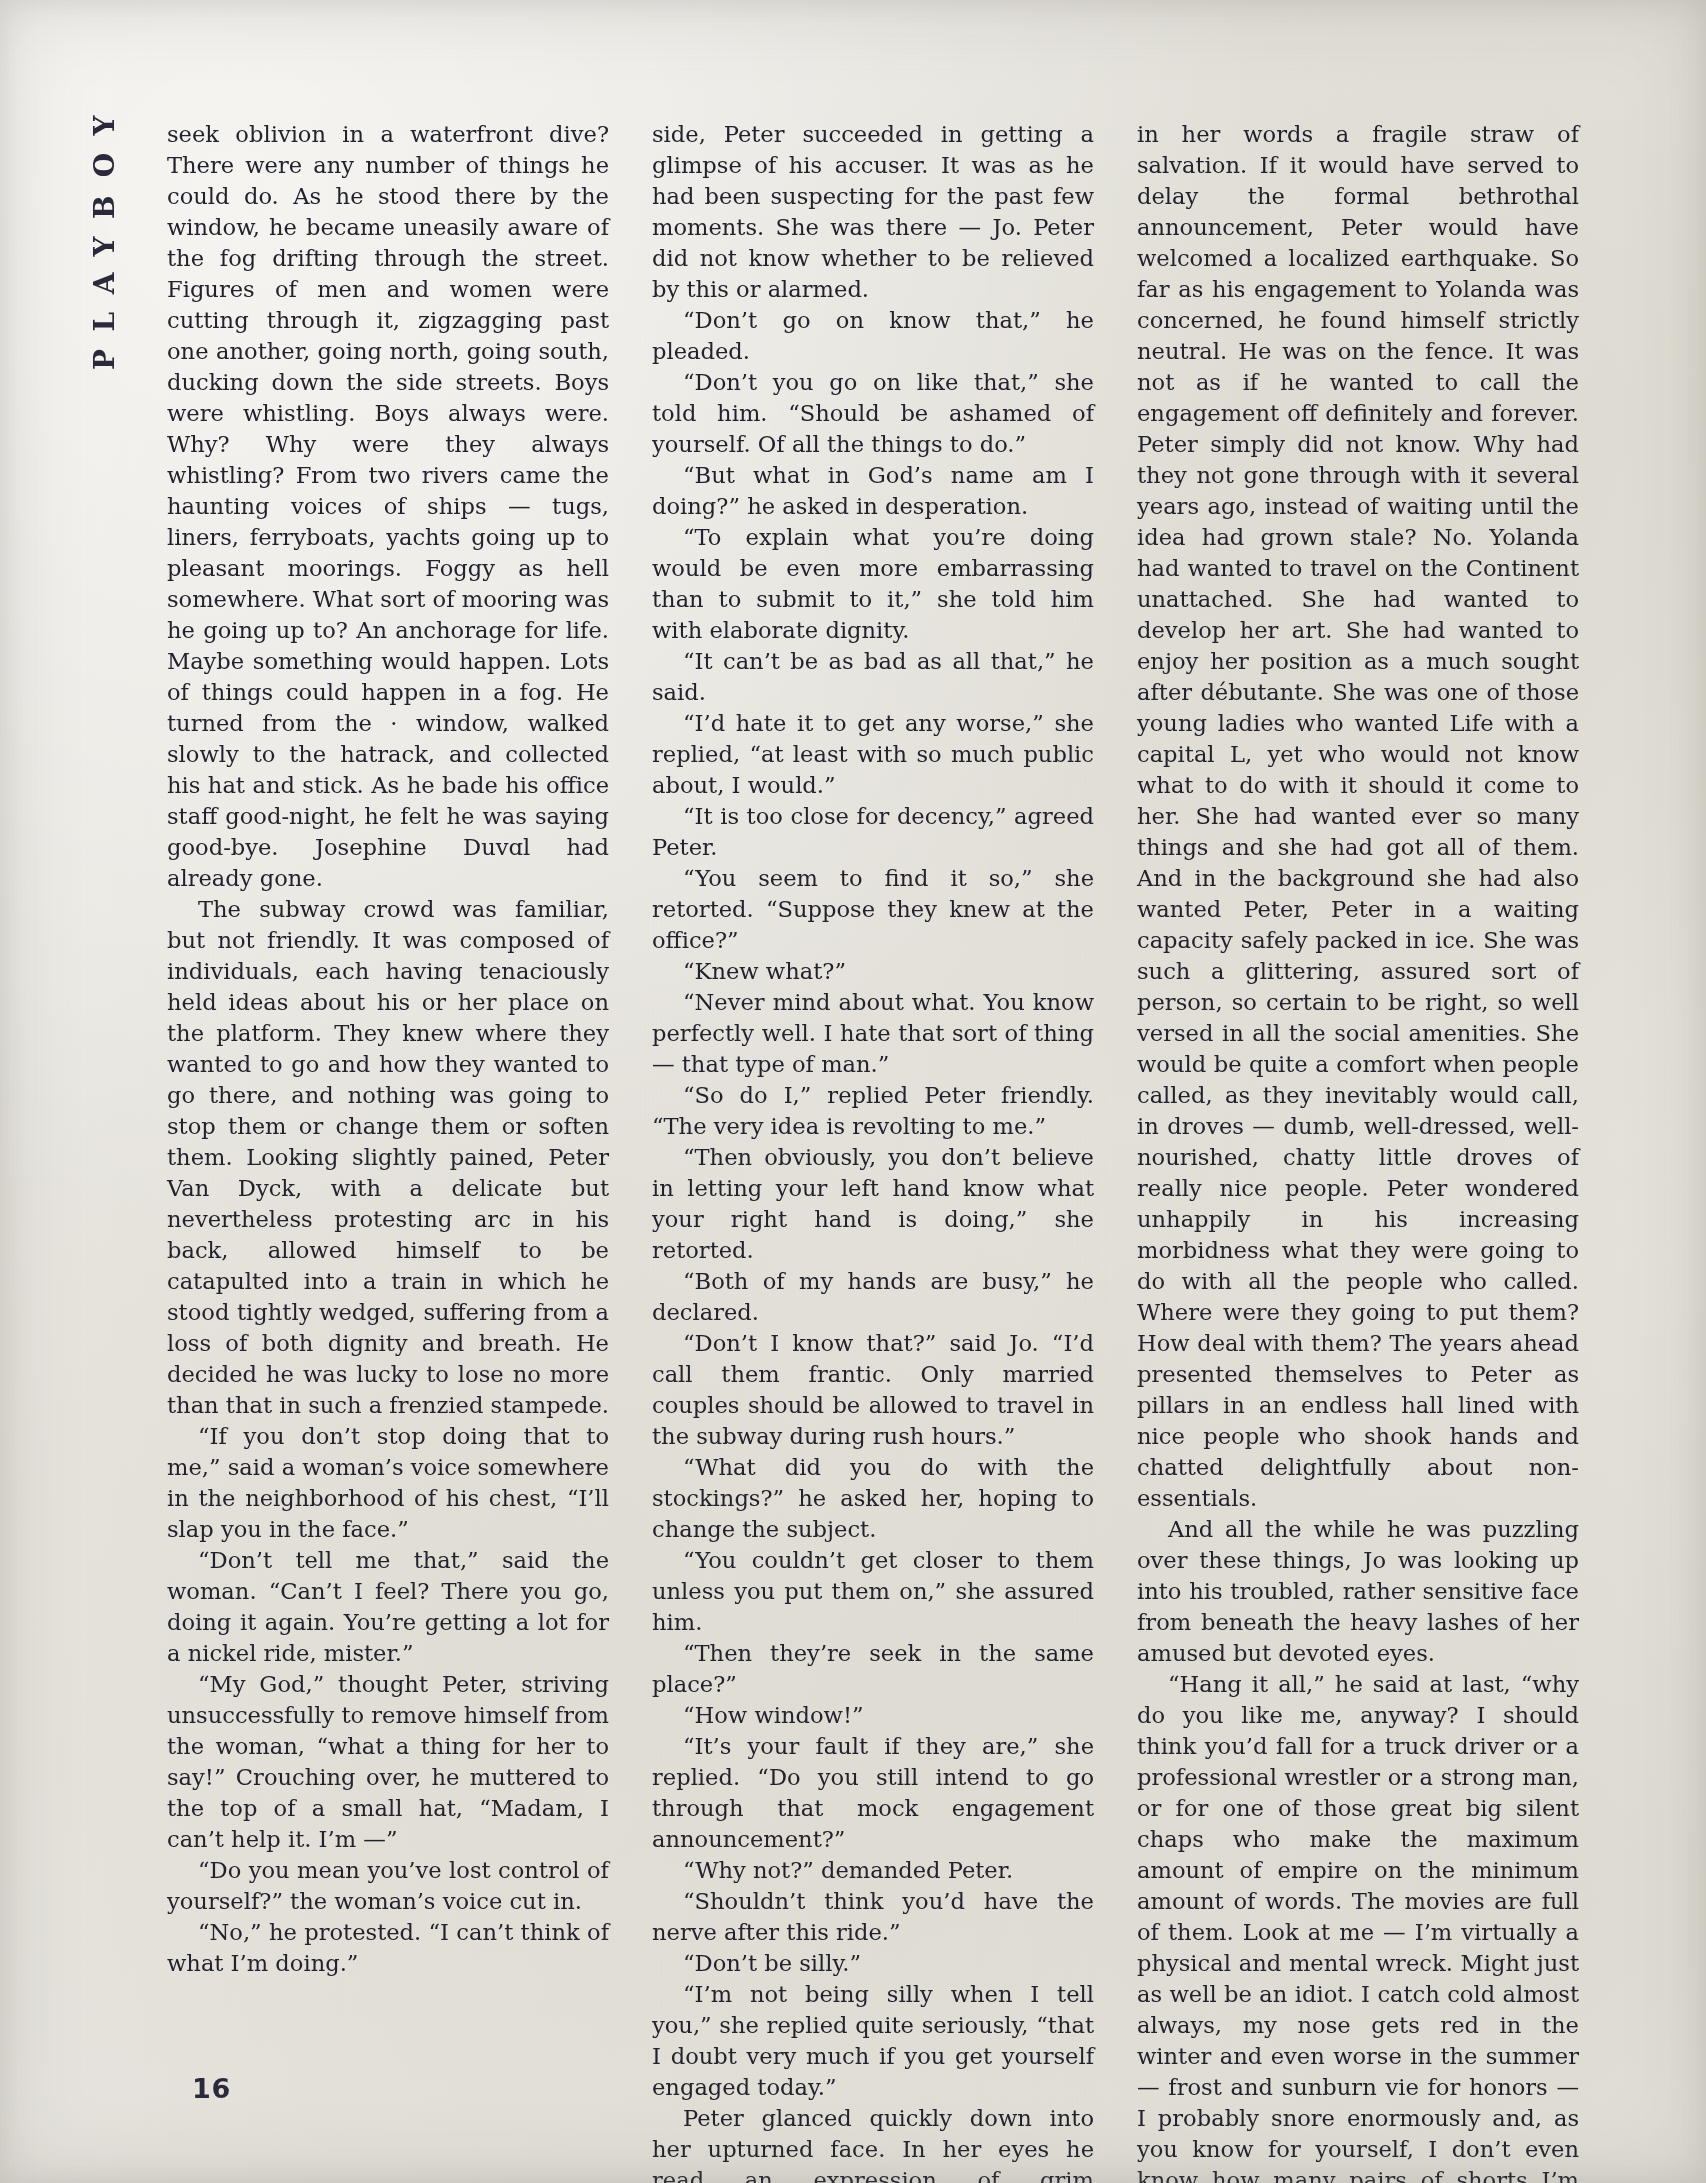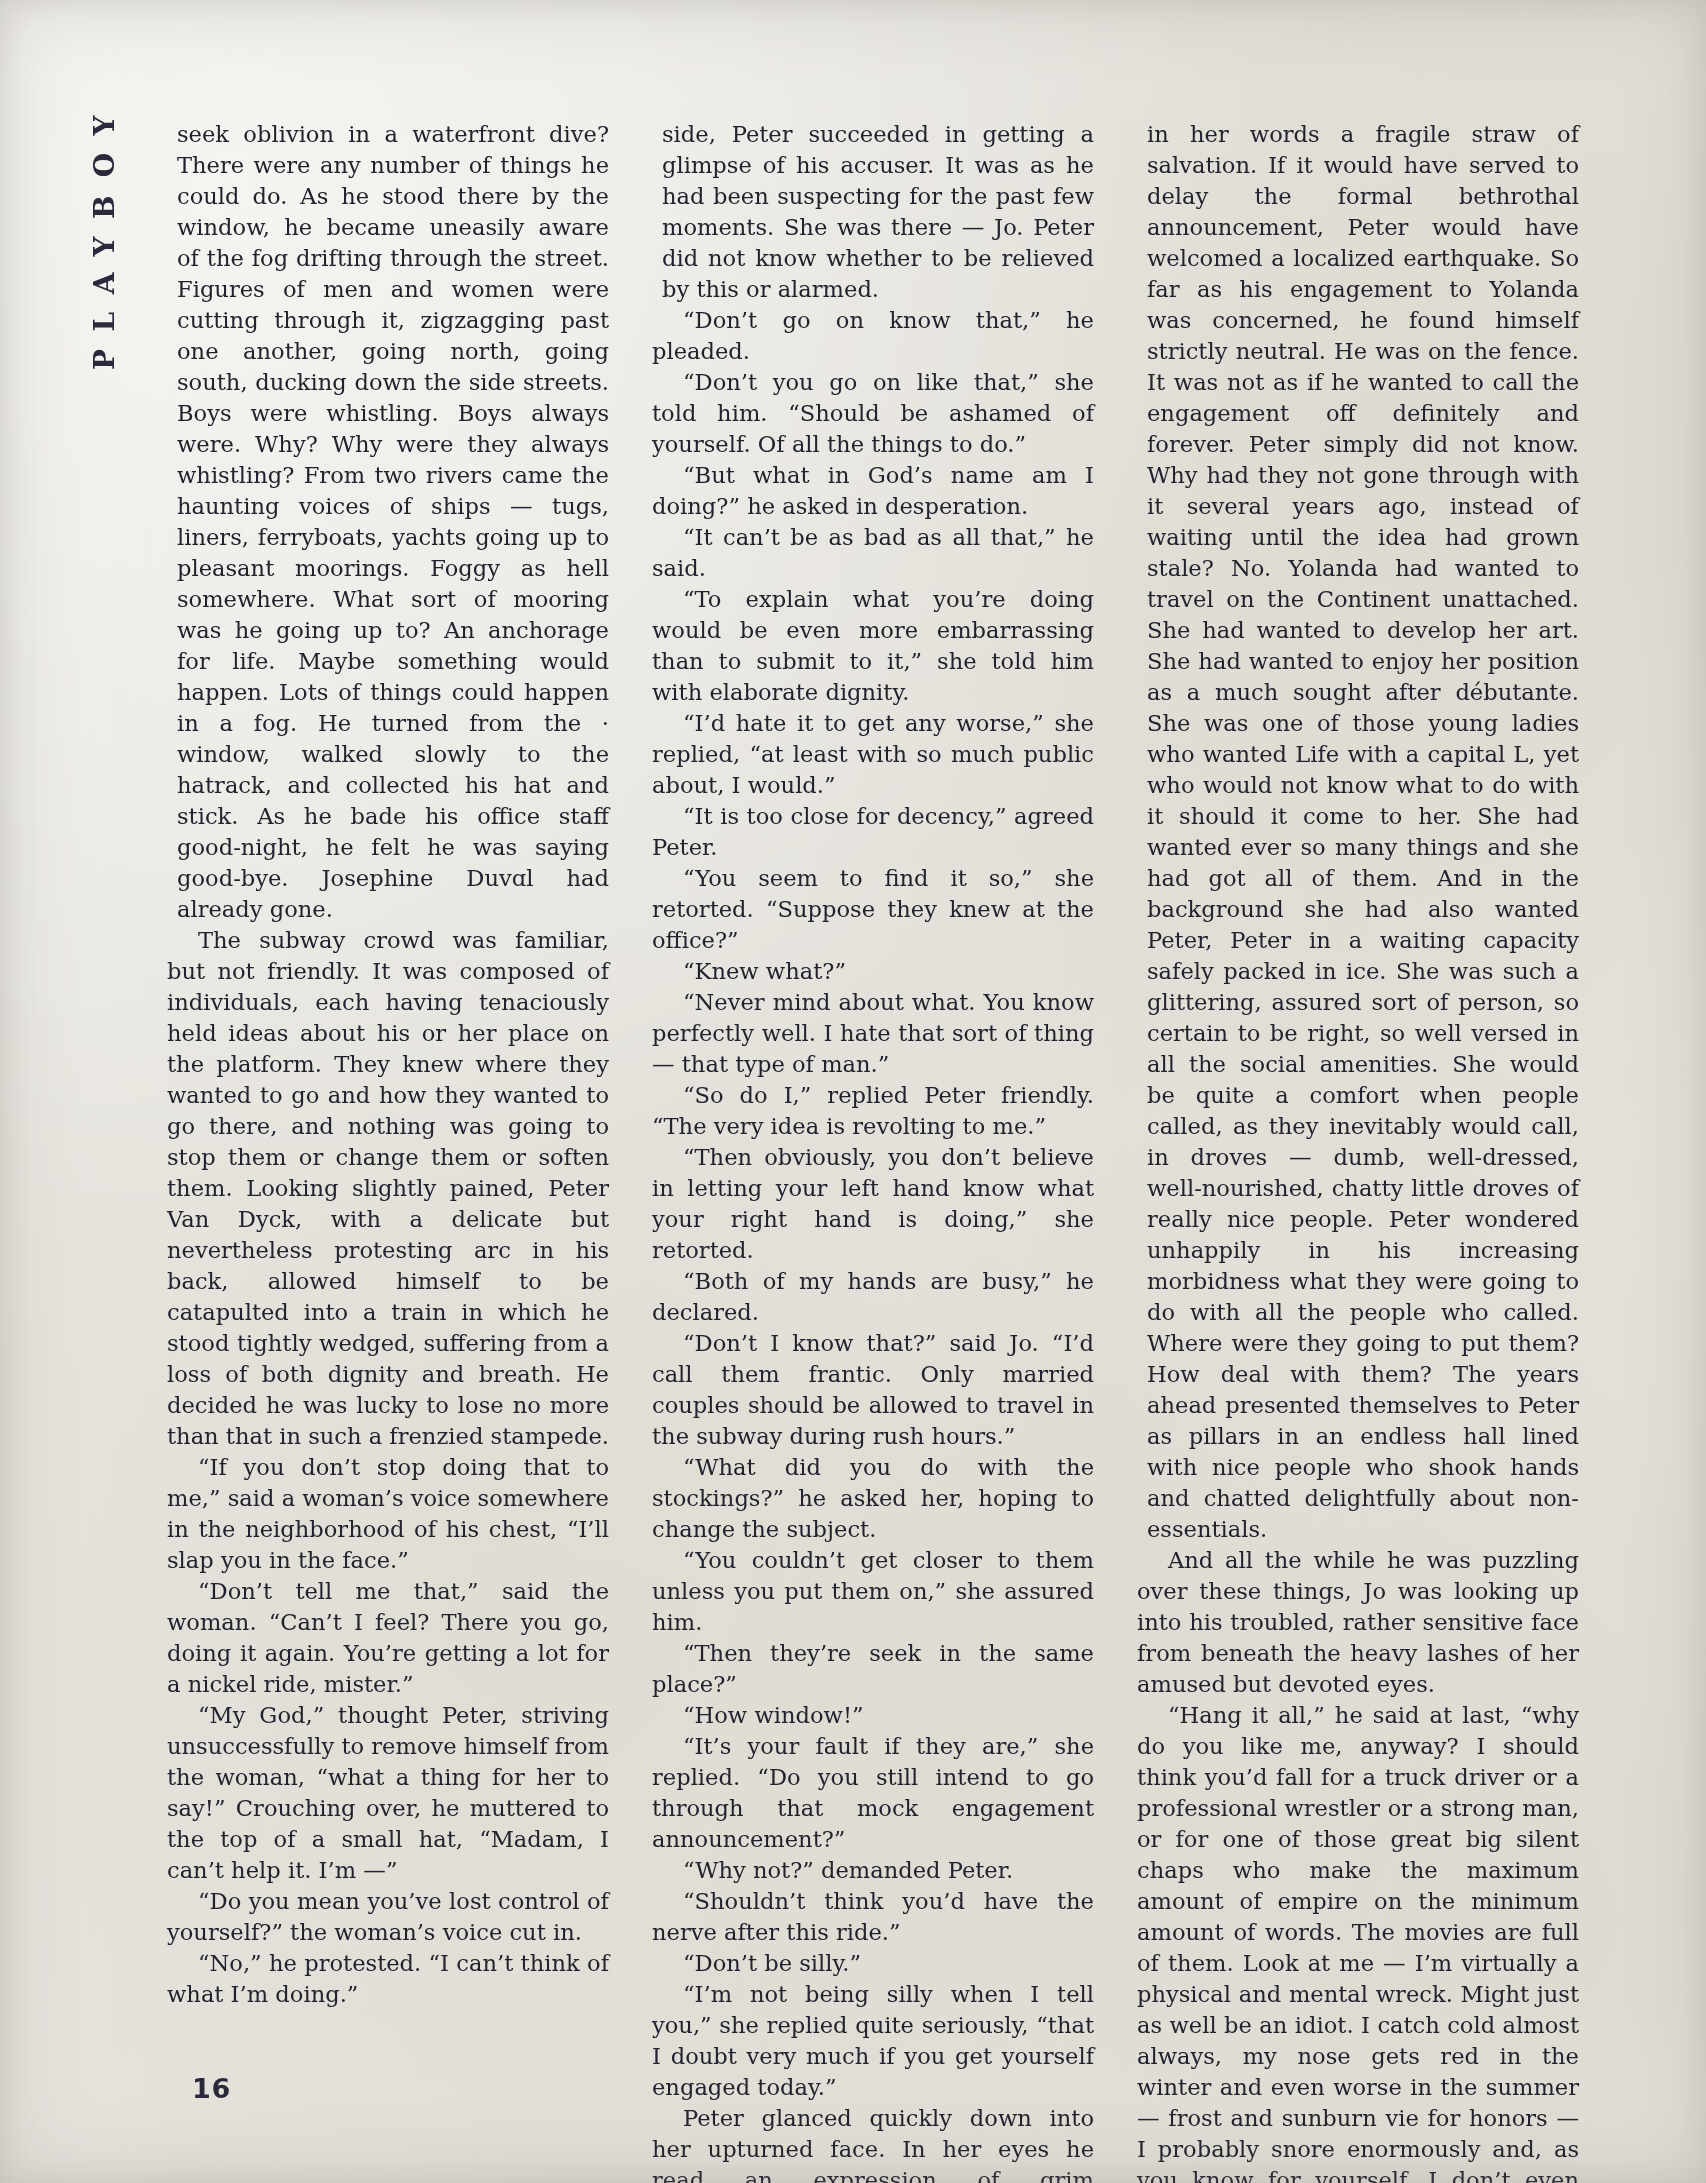--- a/index.html
+++ b/index.html
@@ -87,21 +87,20 @@
     text-justify: inter-word;
     hyphens: none;
     -webkit-font-smoothing: none;
   }
   .col p {
     margin: 0;
     text-indent: 31px;
   }
   .col p.noindent {
     text-indent: 0;
-    margin-left: 10px;
   }
 
   
   .folio {
     position: absolute;
     left: 192px;
     top: 2073px;
     font-family: "DejaVu Sans", "Liberation Sans", sans-serif;
     font-weight: 700;
     font-size: 27px;
@@ -129,22 +128,22 @@
       <p>“Do you mean you’ve lost control of yourself?” the woman’s voice cut in.</p>
       <p>“No,” he protested. “I can’t think of what I’m doing.”</p>
 
     </div>
 
     <div class="col">
       <p class="noindent">side, Peter succeeded in getting a glimpse of his accuser. It was as he had been suspecting for the past few moments. She was there — Jo. Peter did not know whether to be relieved by this or alarmed.</p>
       <p>“Don’t go on know that,” he pleaded.</p>
       <p>“Don’t you go on like that,” she told him. “Should be ashamed of yourself. Of all the things to do.”</p>
       <p>“But what in God’s name am I doing?” he asked in desperation.</p>
+      <p>“To explain what you’re doing would be even more embarrassing than to submit to it,” she told him with elaborate dignity.</p>
       <p>“It can’t be as bad as all that,” he said.</p>
-      <p>“To explain what you’re doing would be even more embarrassing than to submit to it,” she told him with elaborate dignity.</p>
       <p>“I’d hate it to get any worse,” she replied, “at least with so much public about, I would.”</p>
       <p>“It is too close for decency,” agreed Peter.</p>
       <p>“You seem to find it so,” she retorted. “Suppose they knew at the office?”</p>
       <p>“Knew what?”</p>
       <p>“Never mind about what. You know perfectly well. I hate that sort of thing — that type of man.”</p>
       <p>“So do I,” replied Peter friendly. “The very idea is revolting to me.”</p>
       <p>“Then obviously, you don’t believe in letting your left hand know what your right hand is doing,” she retorted.</p>
       <p>“Both of my hands are busy,” he declared.</p>
       <p>“Don’t I know that?” said Jo. “I’d call them frantic. Only married couples should be allowed to travel in the subway during rush hours.”</p>
       <p>“What did you do with the stockings?” he asked her, hoping to change the subject.</p>

